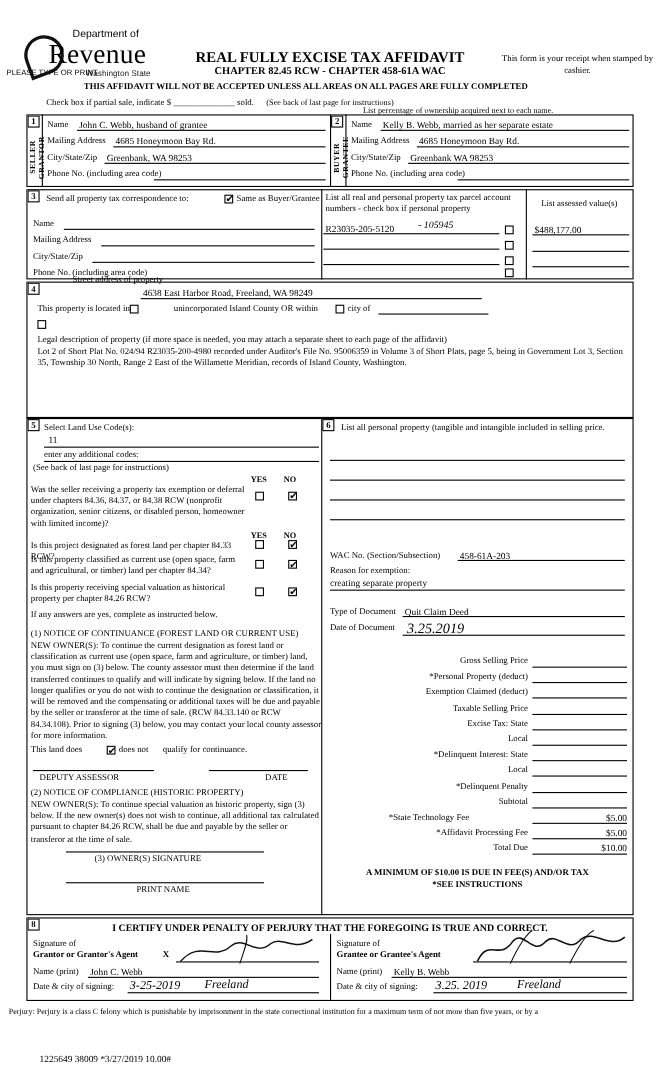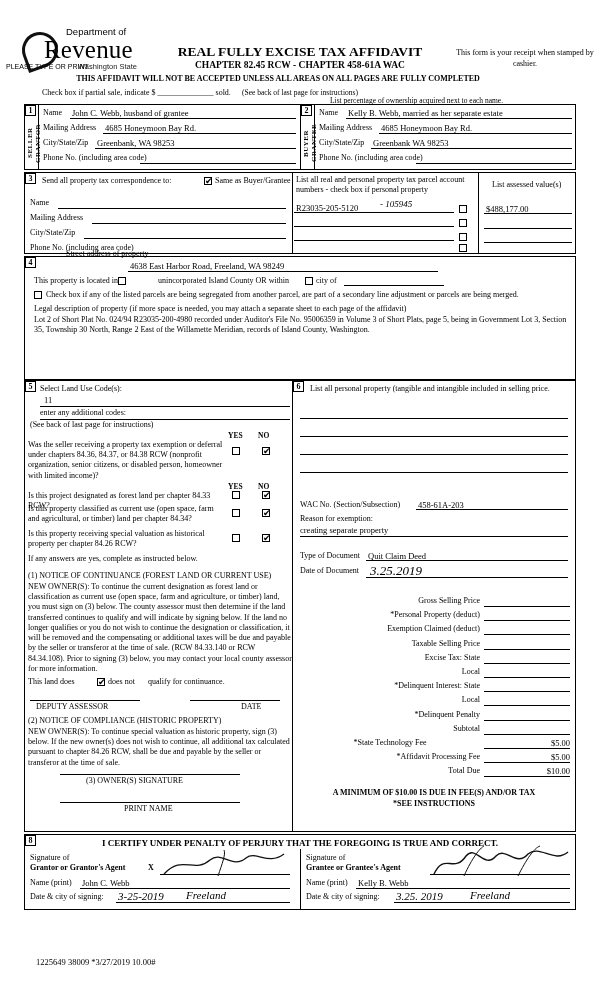--- a/index.html
+++ b/index.html
@@ -144,21 +144,20 @@
   <div class="uline" style="left:128px;top:271px;width:310px;"></div>
 
   <div class="lbl" style="left:34px;top:276px;">This property is located in</div>
   <div class="cb" style="left:118px;top:277px;"></div>
   <div class="lbl" style="left:130px;top:276px;margin-left:28px;">unincorporated  Island  County OR within</div>
   <div class="cb" style="left:305px;top:277px;"></div>
   <div class="lbl" style="left:316px;top:276px;">city of</div>
   <div class="uline" style="left:344px;top:285px;width:100px;"></div>
 
   <div class="cb" style="left:34px;top:291px;"></div>
-  <div class="lbl" style="left:46px;top:290px;">Check box if any of the listed parcels are being segregated from another parcel, are part of a secondary line adjustment or parcels are being merged.</div>
 
   <div class="lbl" style="left:34px;top:304px;">Legal description of property (if more space is needed, you may attach a separate sheet to each page of the affidavit)</div>
   <div class="p" style="left:34px;top:315px;width:536px;">Lot 2 of Short Plat No. 024/94 R23035-200-4980 recorded under  Auditor's File No. 95006359 in Volume 3 of Short Plats, page 5, being in Government Lot 3, Section 35, Township 30 North, Range 2 East of the Willamette Meridian, records of Island County, Washington.</div>
 
   <div class="box" style="left:24px;top:380px;width:552px;height:452px;"></div>
   <div class="vline" style="left:292px;top:380px;height:452px;"></div>
 
   <div class="num" style="left:25px;top:381px;">5</div>
   <div class="lbl" style="left:40px;top:384px;">Select Land Use Code(s):</div>
   <div class="val" style="left:44px;top:395px;">11</div>
@@ -304,14 +303,15 @@
     <path d="M90 32 C98 16, 106 4, 112 2" stroke="#111" stroke-width="1" fill="none"></path>
   </svg>
   <div class="lbl" style="left:306px;top:878px;">Name (print)</div>
   <div class="val" style="left:358px;top:878px;">Kelly B. Webb</div>
   <div class="uline" style="left:356px;top:888px;width:214px;"></div>
   <div class="lbl" style="left:306px;top:892px;">Date &amp; city of signing:</div>
   <div class="val hand" style="left:396px;top:890px;font-size:11px;">3.25. 2019</div>
   <div class="val hand" style="left:470px;top:889px;font-size:11px;">Freeland</div>
   <div class="uline" style="left:394px;top:902px;width:176px;"></div>
 
+  <div class="perjury">Perjury:  Perjury is a class C felony which is punishable by imprisonment in the state correctional institution for a maximum term of not more than five years, or by a</div>
   <div class="footer">1225649 38009 *3/27/2019 10.00#</div>
 </div>
 
 </body></html>

